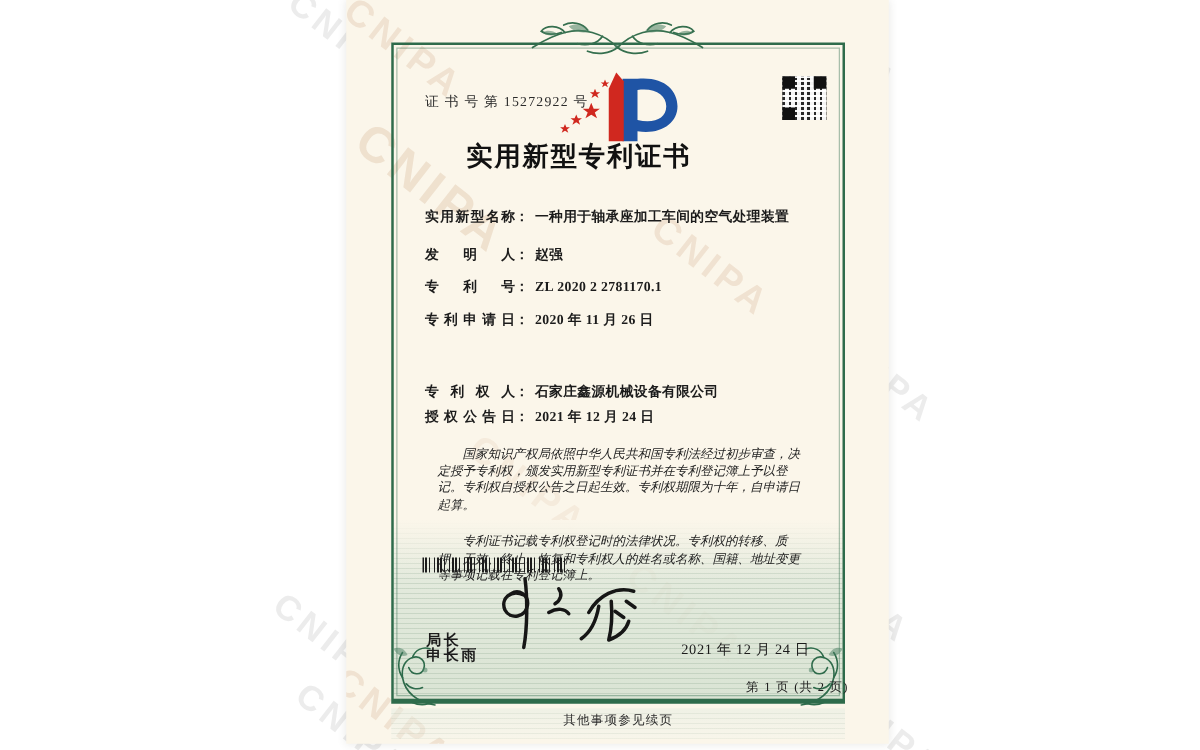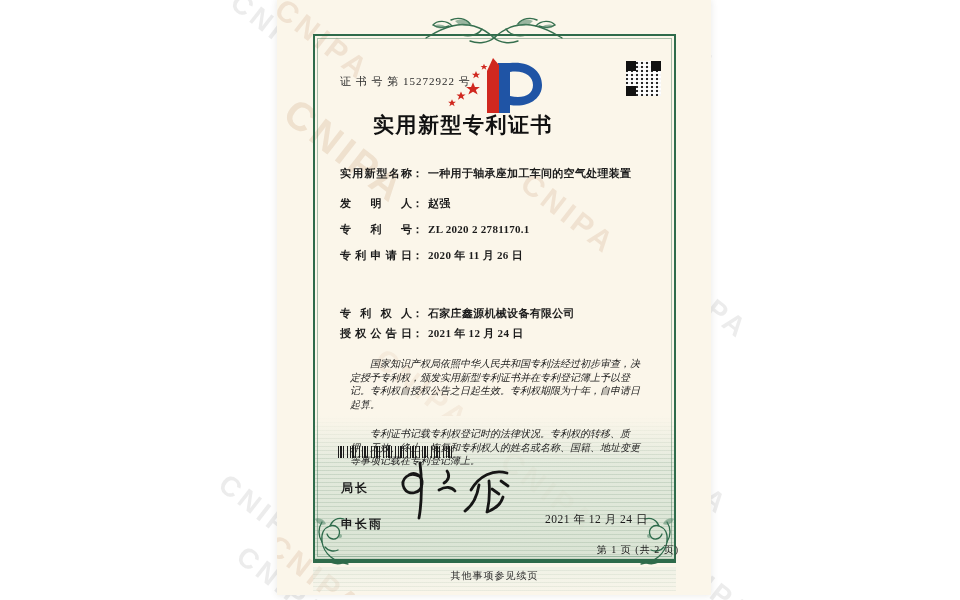--- a/index.html
+++ b/index.html
@@ -96,21 +96,21 @@
       #1c1c1c 0 1px,transparent 1px 2px,
       #1c1c1c 2px 4px,transparent 4px 5px,
       #1c1c1c 5px 6px,transparent 6px 9px,
       #1c1c1c 9px 10px,transparent 10px 12px);
   }
   .sig-title,.sig-name{
     position:absolute;left:64px;
     font-family:"Liberation Sans","DejaVu Sans",sans-serif;
     font-size:12px;font-weight:bold;letter-spacing:2px;color:#1c1c1c;
   }
-  .sig-title{top:480px;text-align:right;}
+  .sig-title{top:504px;text-align:right;}
   .sig-name{top:516px;}
   .signature{position:absolute;left:112px;top:456px;width:135px;height:66px;}
   .sig-date{position:absolute;left:268px;top:512px;font-size:11.5px;letter-spacing:0.5px;}
   .page-num{position:absolute;left:36px;top:543px;width:366px;text-align:right;font-size:10px;letter-spacing:1px;}
   .cont-note{position:absolute;left:36px;top:569px;width:363px;text-align:center;font-size:10px;letter-spacing:1px;color:#2a2a2a;}
   svg{display:block;}
 </style>
 </head>
 <body>
 

